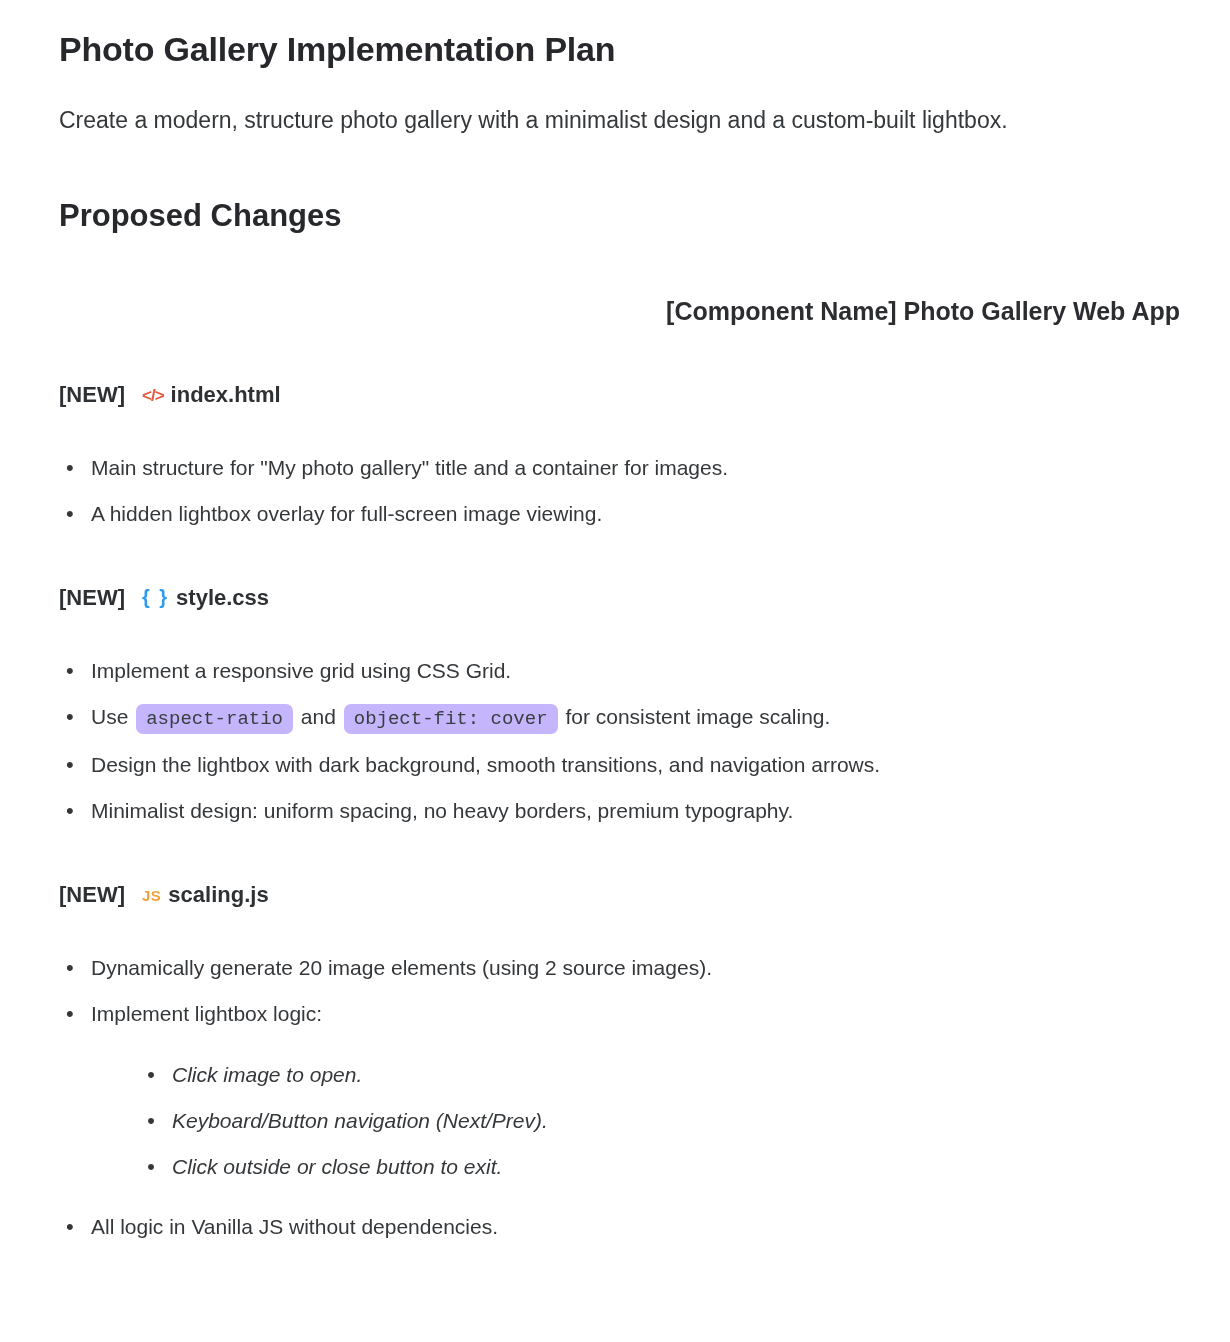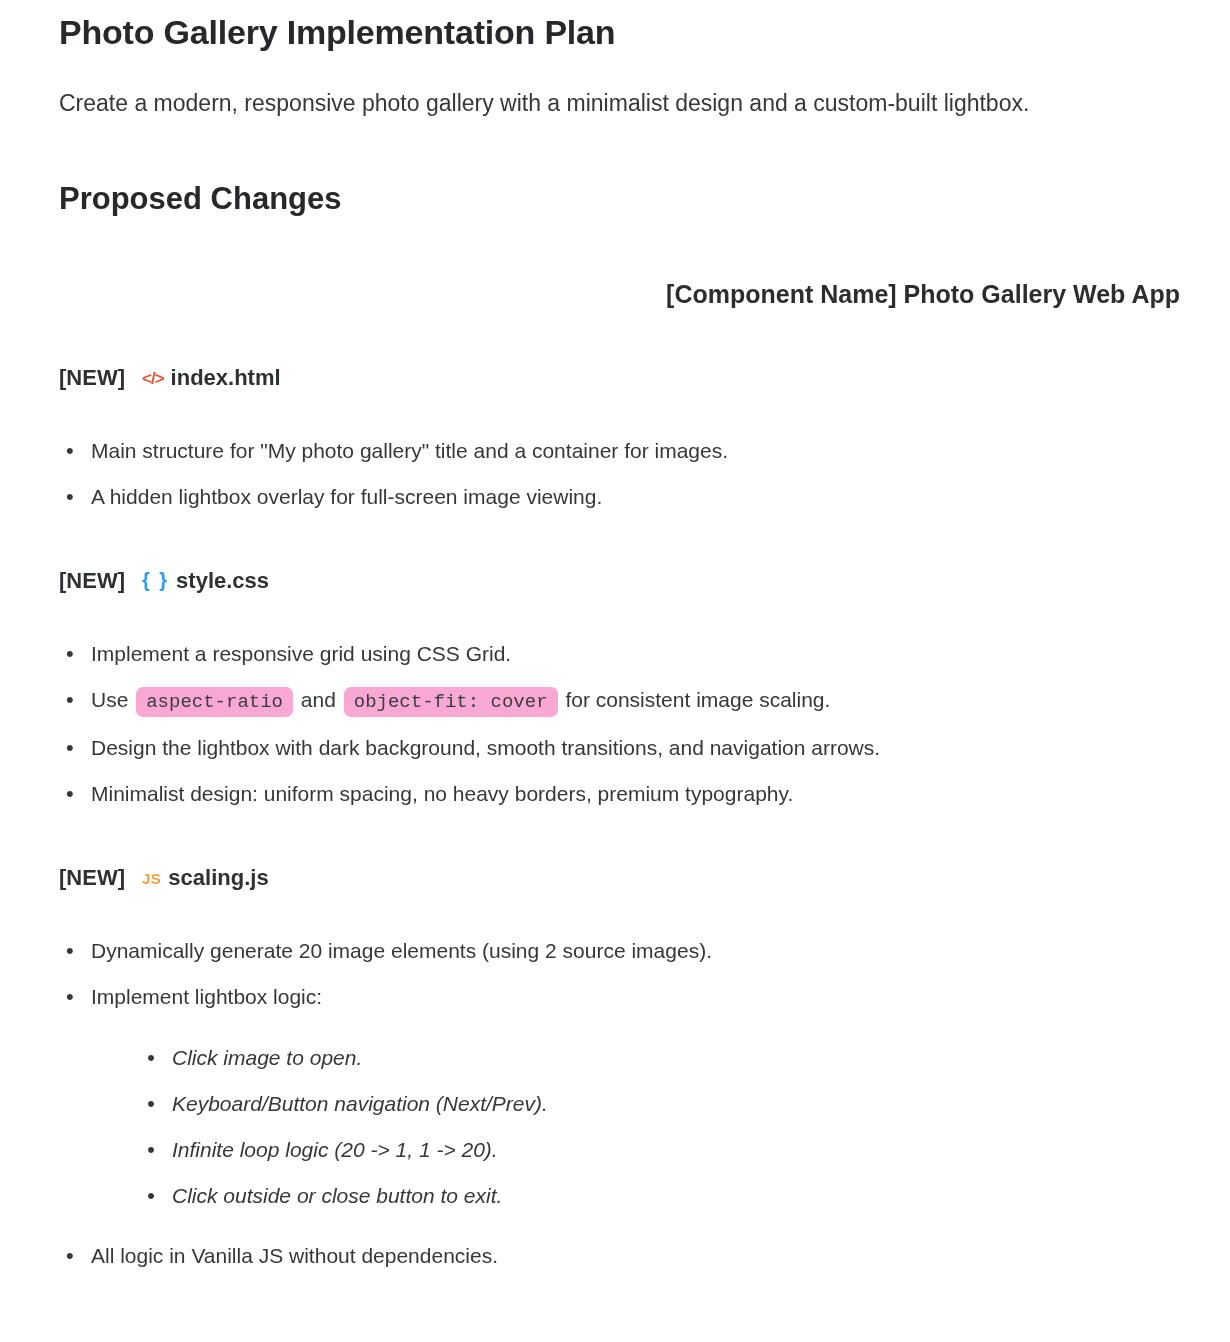--- a/index.html
+++ b/index.html
@@ -4,21 +4,21 @@
 <style>
   html, body { margin: 0; padding: 0; background: #ffffff; }
   body {
     width: 1230px;
     min-height: 1342px;
     font-family: "Liberation Sans", "DejaVu Sans", sans-serif;
     color: #35383b;
     -webkit-font-smoothing: antialiased;
   }
   .doc {
-    padding: 12px 50px 0 59px;
+    padding: 29px 50px 0 59px;
     box-sizing: border-box;
   }
   h1.doc-title {
     font-size: 34px;
     line-height: 40px;
     font-weight: 700;
     color: #26282b;
     letter-spacing: -0.2px;
     margin: 0 0 28px 0;
   }
@@ -116,36 +116,36 @@
   ul.sub-list > li::before {
     content: "\2022";
     position: absolute;
     left: 7px;
     top: 0;
     font-size: 22px;
   }
   code.chip {
     font-family: "Liberation Mono", "DejaVu Sans Mono", monospace;
     font-size: 19px;
-    background: #f9a8d4;
+    background: #c4b5fd;
     color: #3a3d40;
     border-radius: 7px;
     padding: 4px 10px;
     margin: 0 2px;
     white-space: nowrap;
   }
 </style>
 </head>
 <body>
 
 <div class="doc">
 
   <h1 class="doc-title">Photo Gallery Implementation Plan</h1>
 
-  <p class="intro">Create a modern, responsive photo gallery with a minimalist design and a custom-built lightbox.</p>
+  <p class="intro">Create a modern, structure photo gallery with a minimalist design and a custom-built lightbox.</p>
 
   <h2 class="section-heading">Proposed Changes</h2>
 
   <h3 class="component-heading">[Component Name] Photo Gallery Web App</h3>
 
   <h4 class="file-heading">
     <span class="new-badge">[NEW]</span>
     <span class="file-icon html-icon">&lt;/&gt;</span>
     <span class="file-name">index.html</span>
   </h4>
@@ -171,20 +171,19 @@
     <span class="file-icon js-icon">JS</span>
     <span class="file-name">scaling.js</span>
   </h4>
   <ul class="bullet-list">
     <li><span>Dynamically generate 20 image elements (using 2 source images).</span></li>
     <li>
       <span>Implement lightbox logic:</span>
       <ul class="sub-list">
         <li>Click image to open.</li>
         <li>Keyboard/Button navigation (Next/Prev).</li>
-        <li>Infinite loop logic (20 -&gt; 1, 1 -&gt; 20).</li>
         <li>Click outside or close button to exit.</li>
       </ul>
     </li>
     <li><span>All logic in Vanilla JS without dependencies.</span></li>
   </ul>
 
 </div>
 
 </body></html>

